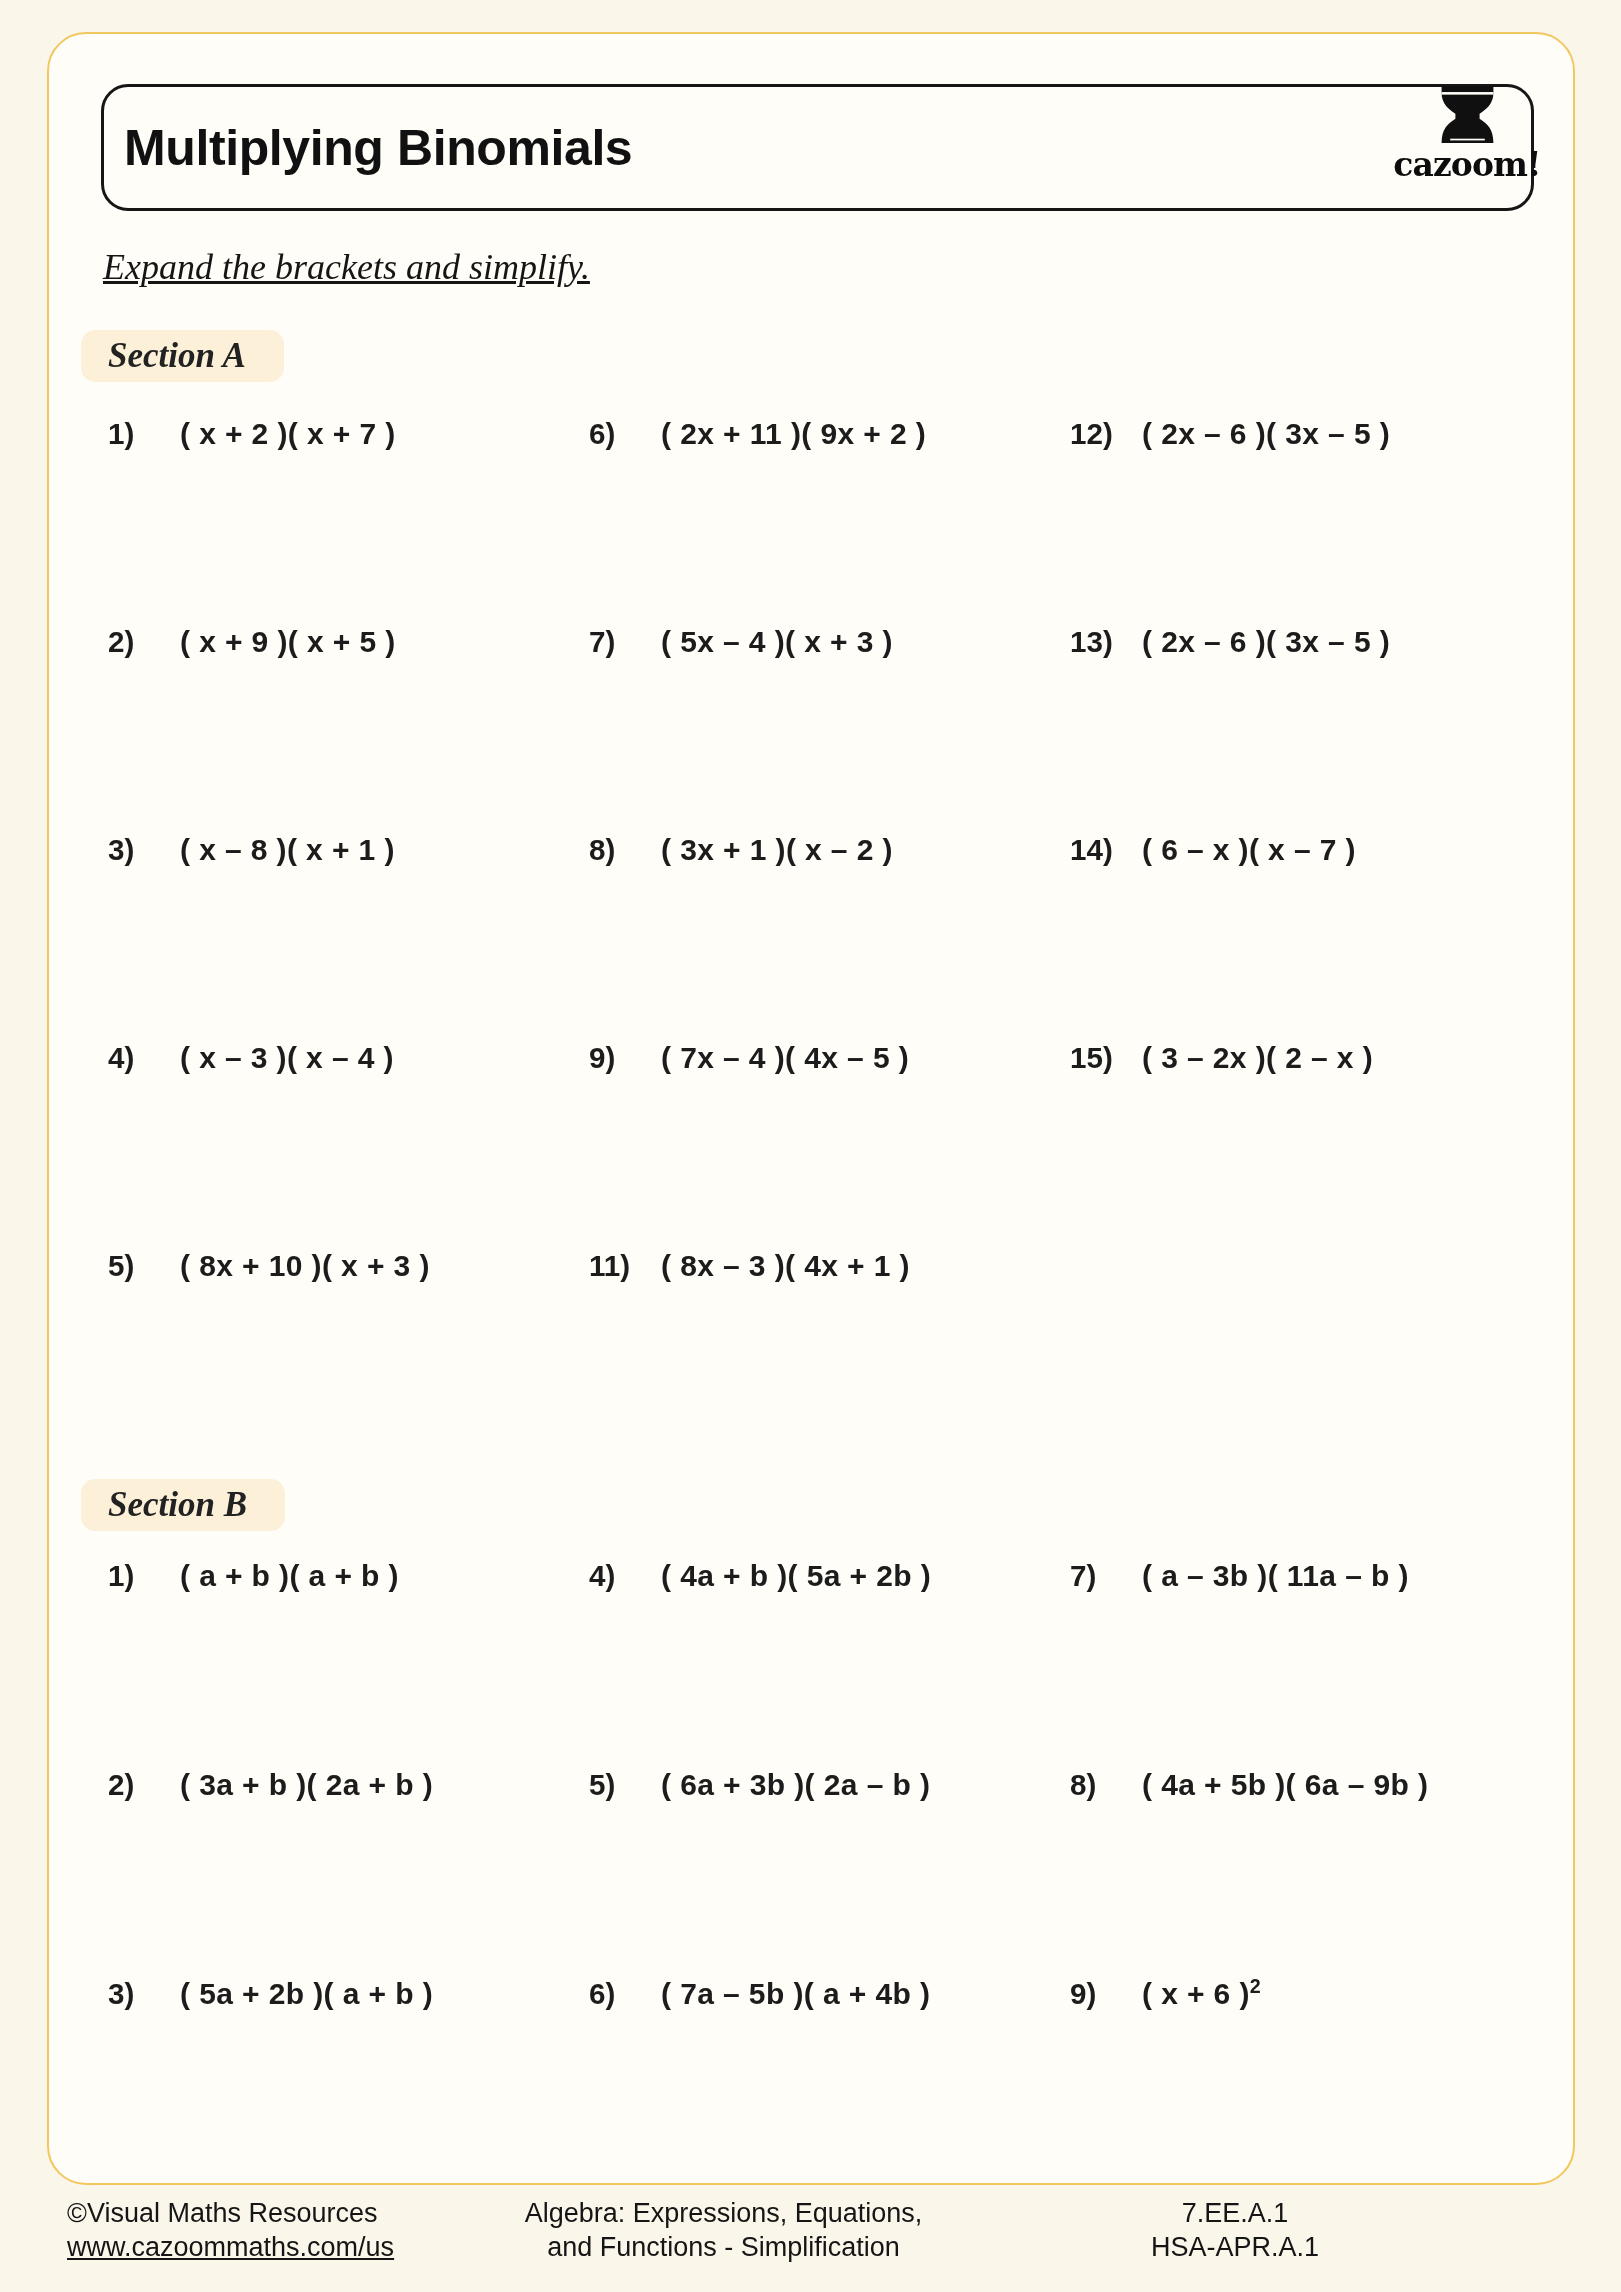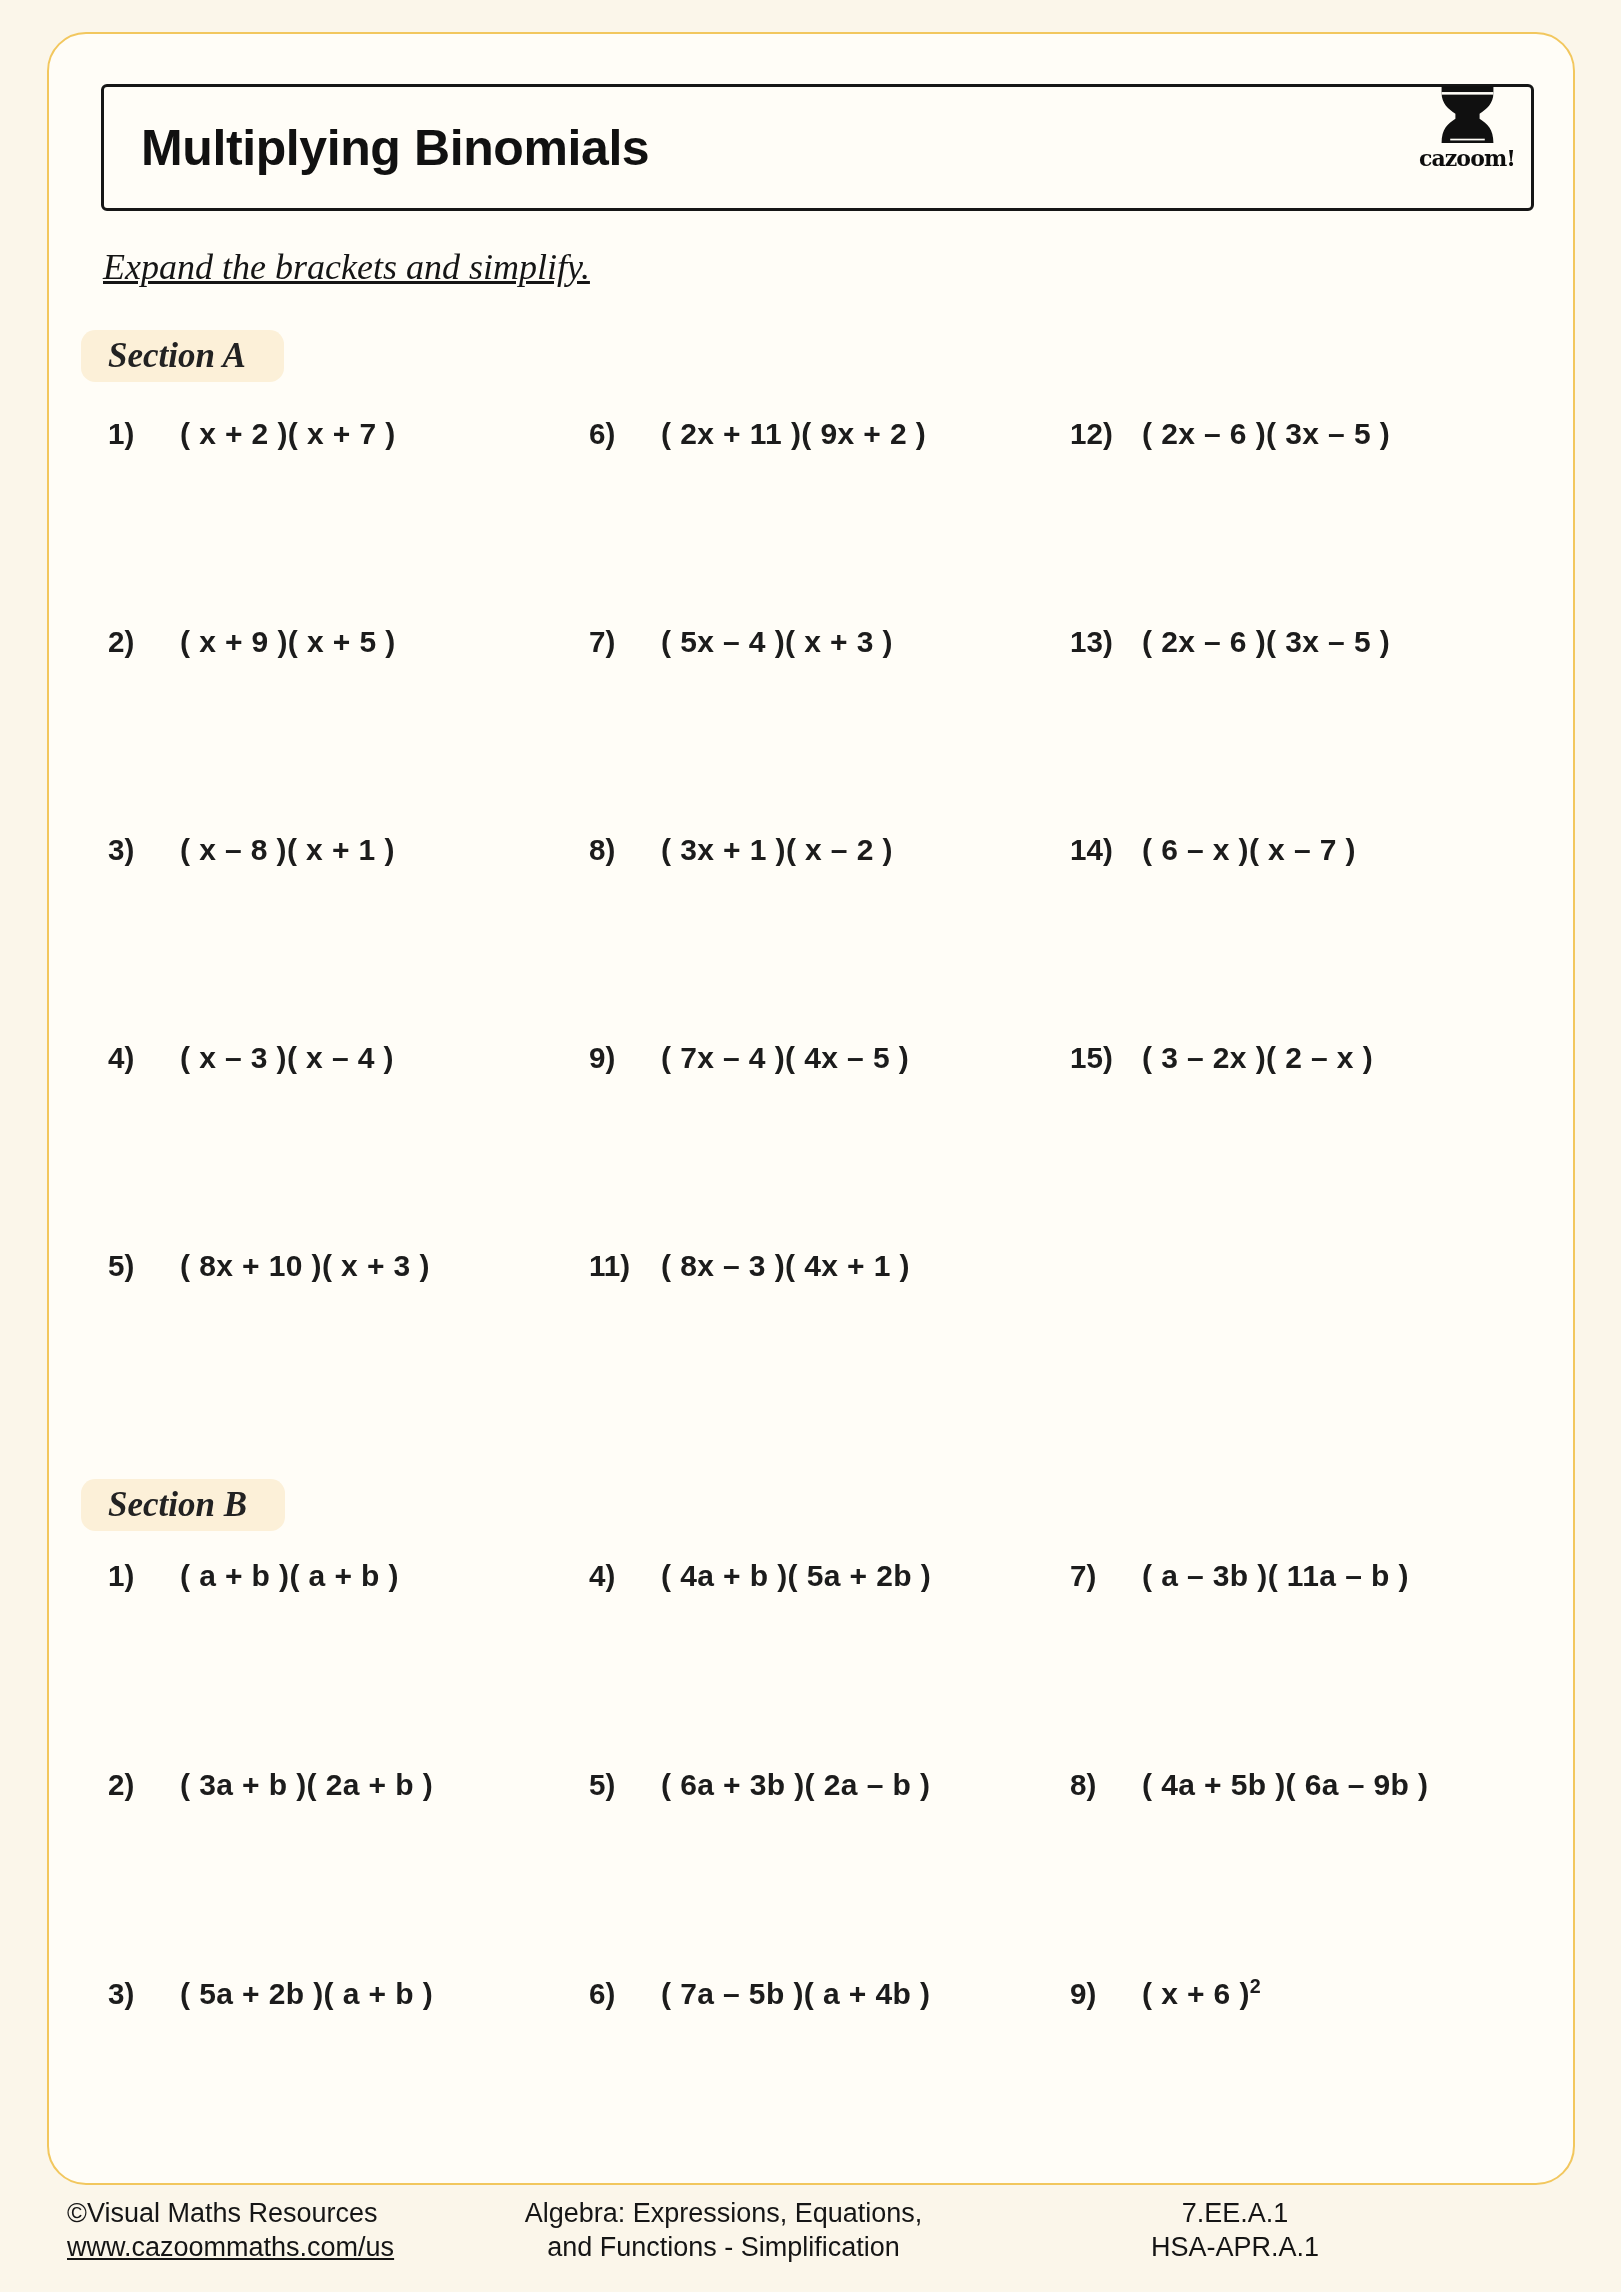--- a/index.html
+++ b/index.html
@@ -14,35 +14,35 @@
     position:absolute; left:47px; top:32px;
     width:1528px; height:2153px;
     background:#fffdf7;
     border:2.7px solid #f2c75e;
     border-radius:39px;
   }
   .titlebox {
     position:absolute; left:52px; top:50px;
     width:1433px; height:127px;
     border:3.6px solid #161616;
-    border-radius:6px;
+    border-radius:27px;
     display:flex; align-items:center;
-    padding-left:37px;
+    padding-left:20px;
     text-align:right;
   }
   .page-title {
     font-size:50px; font-weight:700; letter-spacing:-0.4px; color:#111;
   }
   .logo {
     position:absolute; left:1342px; top:52px; width:152px;
     display:flex; flex-direction:column; align-items:center;
   }
   .logo-text {
     font-family:"DejaVu Serif", serif;
-    font-weight:700; font-size:22px; color:#0d0d0d; margin-top:1.8px;
+    font-weight:700; font-size:33px; color:#0d0d0d; margin-top:1.8px;
     letter-spacing:-0.9px;
   }
   .instruction {
     position:absolute; left:54px; top:212px;
     font-family:"Liberation Serif", serif;
     font-style:italic; font-size:36px; line-height:43px; color:#151515;text-decoration:underline;
   }
   .section-label-box {
     position:absolute; left:32px;
     height:52px; padding:0 38px 0 27px;

